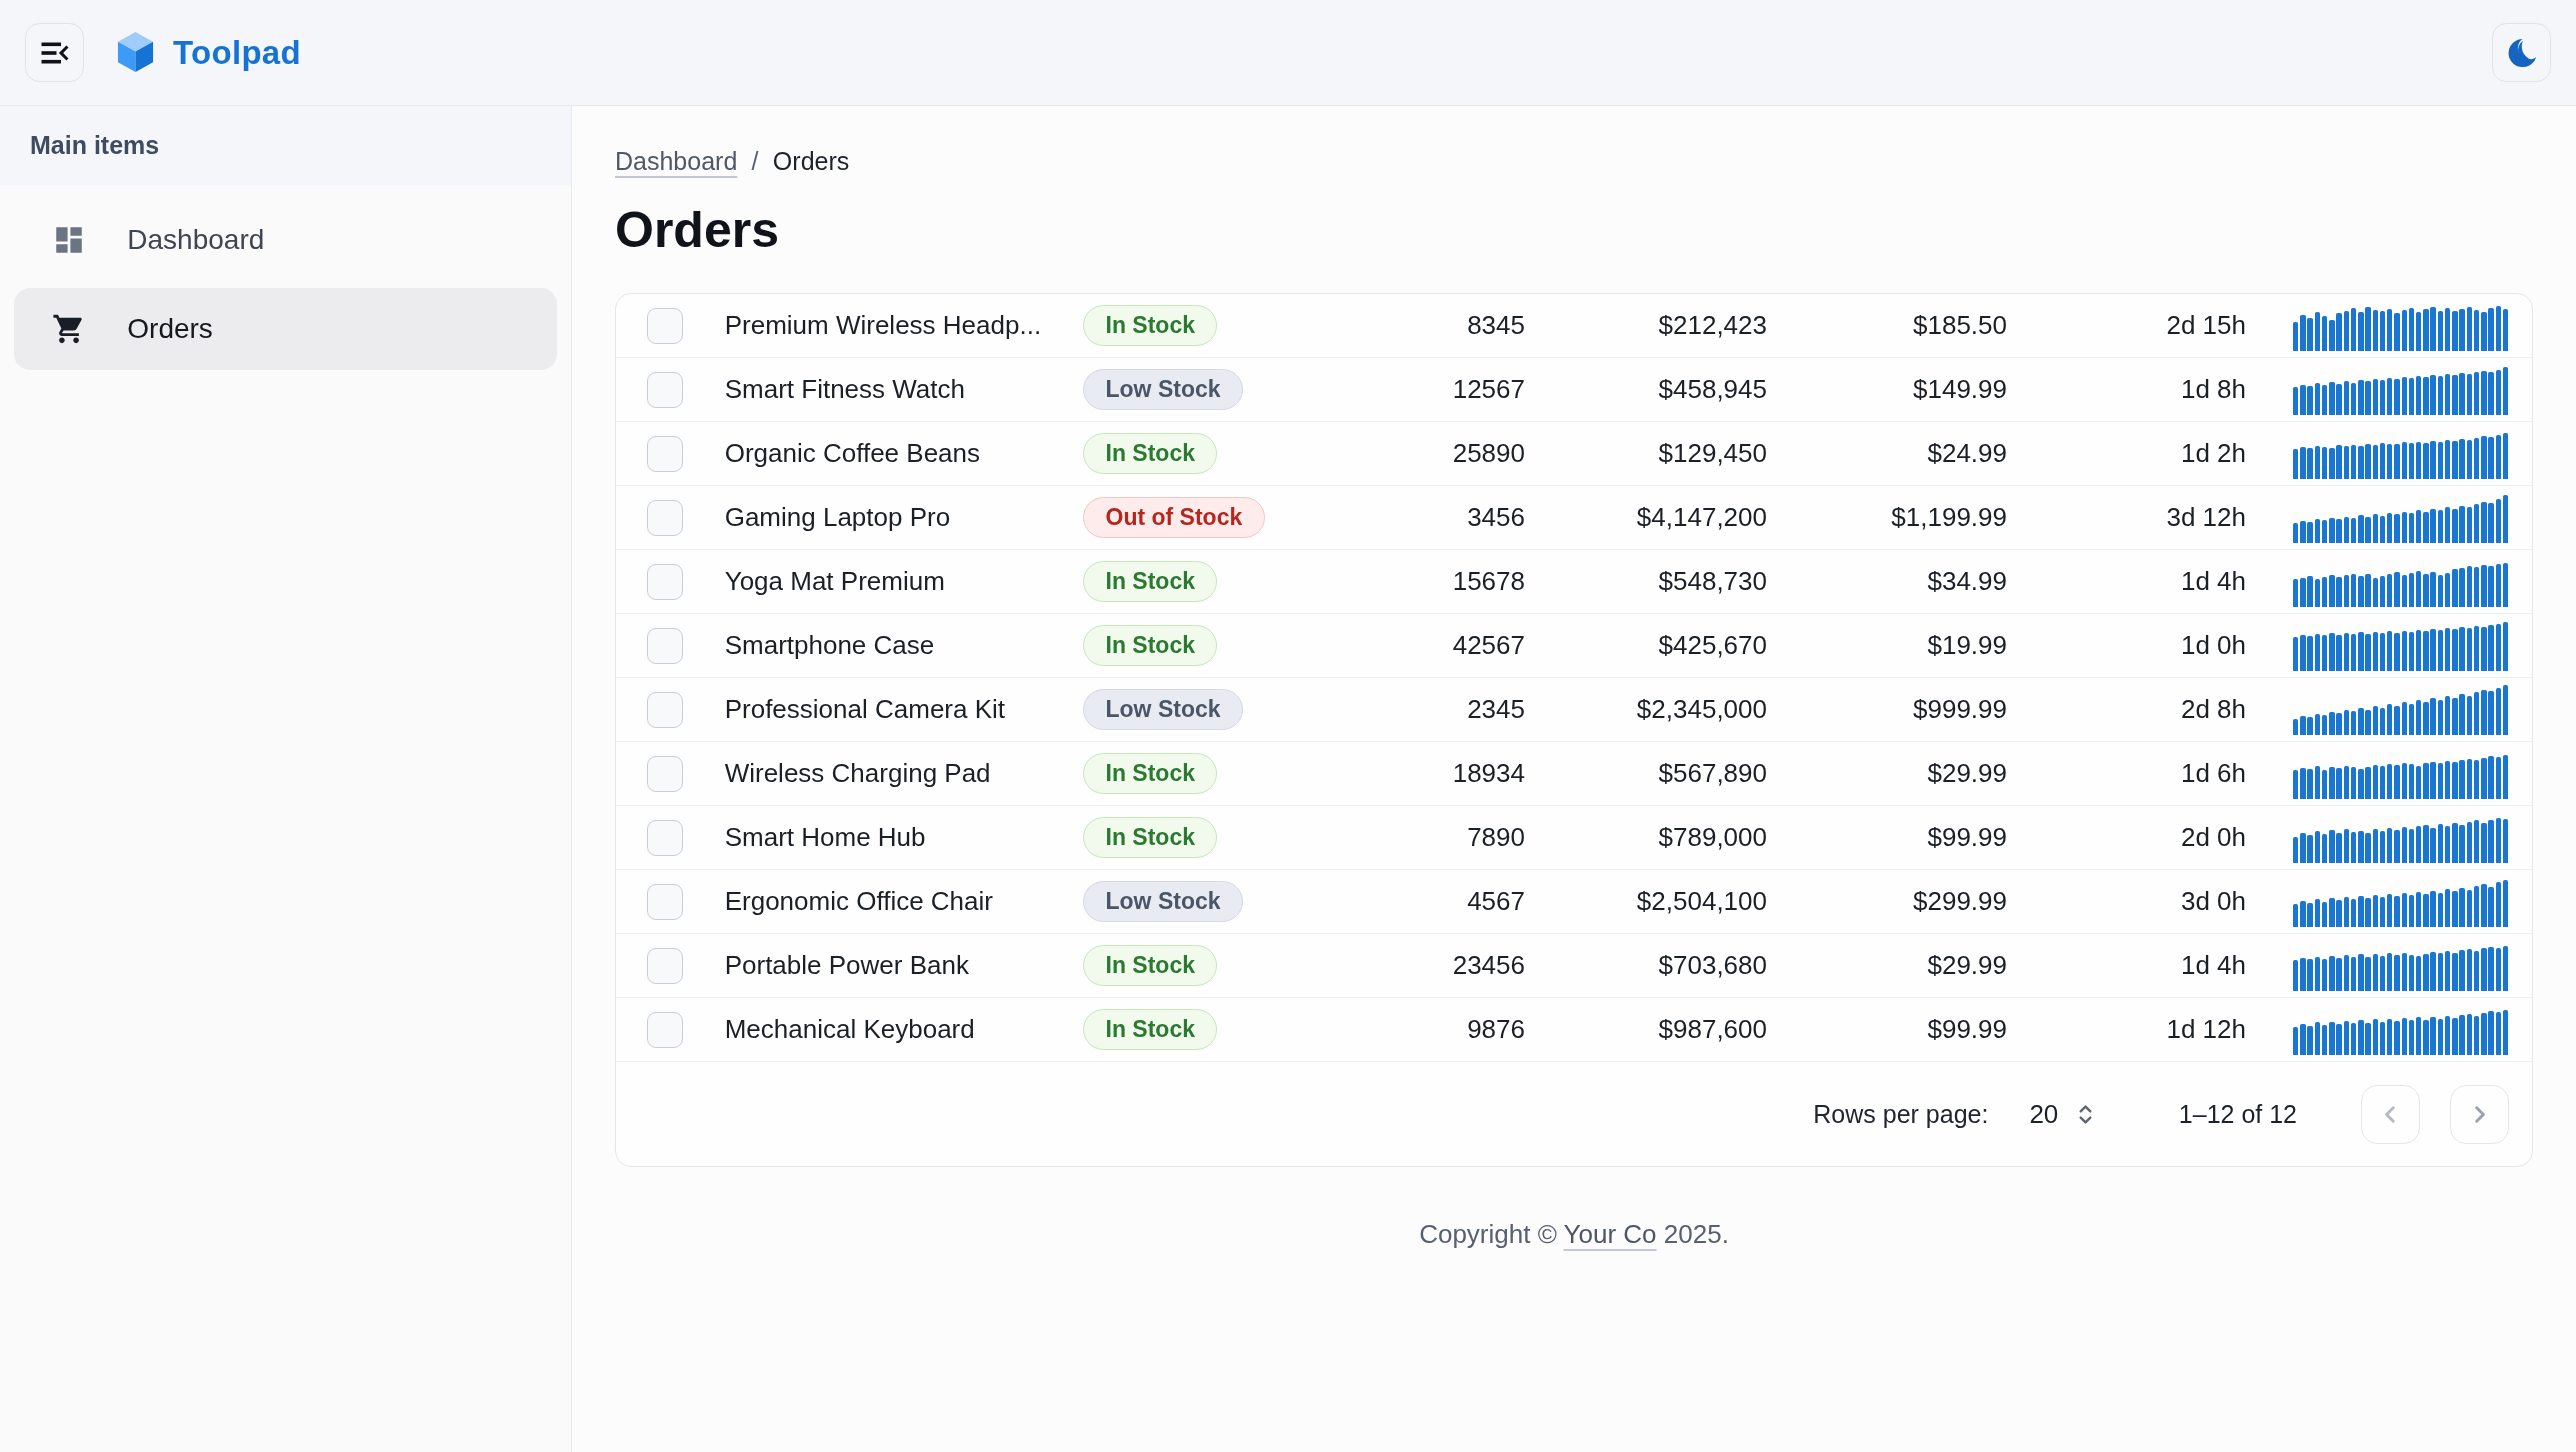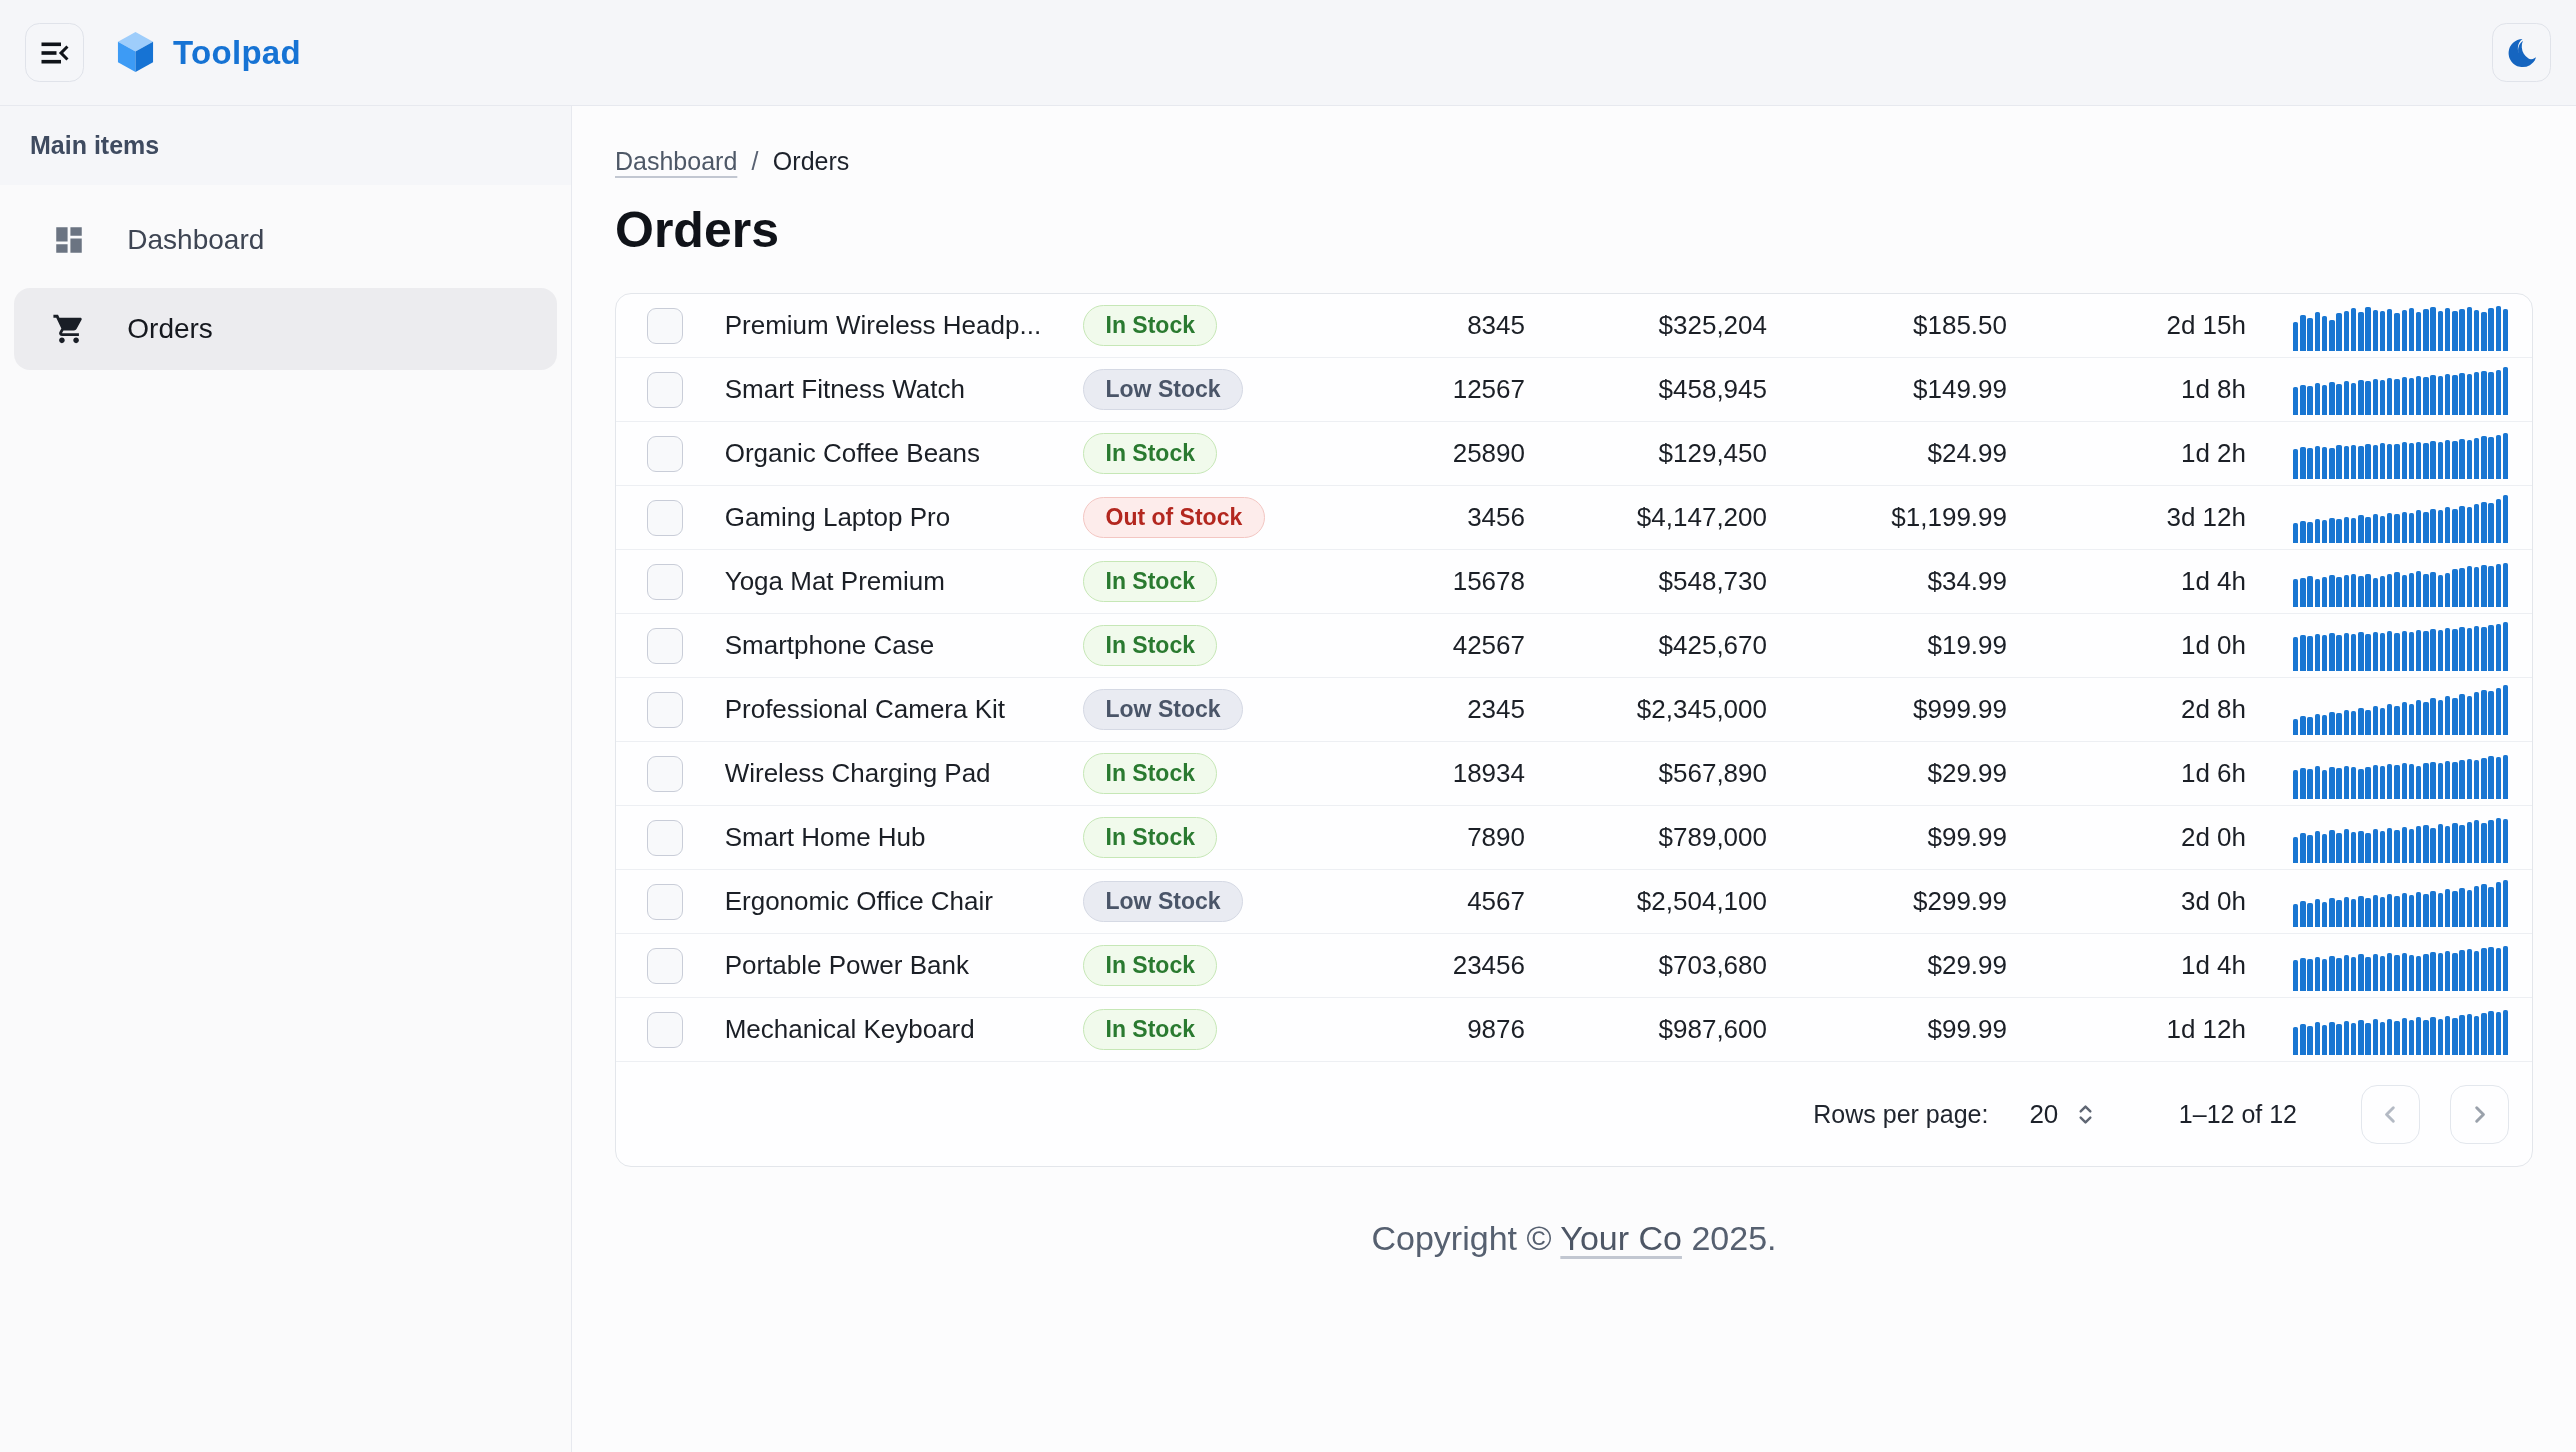--- a/index.html
+++ b/index.html
@@ -113,21 +113,21 @@
   .rpp-value { margin-left:41px; font-size:26px; cursor:pointer; }
   .rpp-spinner { margin-left:12.5px; display:flex; align-items:center; cursor:pointer; }
   .range-text { margin-left:79px; }
   .pager { margin-left:64px; display:flex; gap:30px; }
   .pager-btn {
     width:59px; height:59px; border:1.8px solid #e3e7ed; border-radius:16px; background:transparent;
     display:flex; align-items:center; justify-content:center; cursor:pointer;
   }
 
   
-  .copyright { width:1918px; margin-top:52px; text-align:center; font-size:34px; color:#566070; }
+  .copyright { width:1918px; margin-top:52px; text-align:center; font-size:26px; color:#566070; }
   .copyright .link { color:#4d5665; text-decoration:underline; text-underline-offset:6.3px; text-decoration-color:#c2c7d1; cursor:pointer; }
 </style>
 </head>
 <body>
 
 <header class="topbar">
   <button class="icon-btn">
     <span style="display:flex;">
       <svg width="36" height="36" viewBox="0 0 24 24" fill="#0f1319">
         <rect x="3" y="5" width="13" height="2.4"></rect>
@@ -195,21 +195,21 @@
     <div>
   <div class="tr">
     <div class="col-check">
       <span class="checkbox"></span>
     </div>
     <div class="col-product">Premium Wireless Headp...</div>
     <div class="col-status">
       <span class="pill pill-in">In Stock</span>
     </div>
     <div class="col-total num">8345</div>
-    <div class="col-revenue num">$325,204</div>
+    <div class="col-revenue num">$212,423</div>
     <div class="col-aov num">$185.50</div>
     <div class="col-proc num">2d 15h</div>
     <div class="col-daily">
       <div class="spark">
               <div class="bar" style="height: 58%;"></div>
               <div class="bar" style="height: 72%;"></div>
               <div class="bar" style="height: 65%;"></div>
               <div class="bar" style="height: 78%;"></div>
               <div class="bar" style="height: 70%;"></div>
               <div class="bar" style="height: 62%;"></div>

